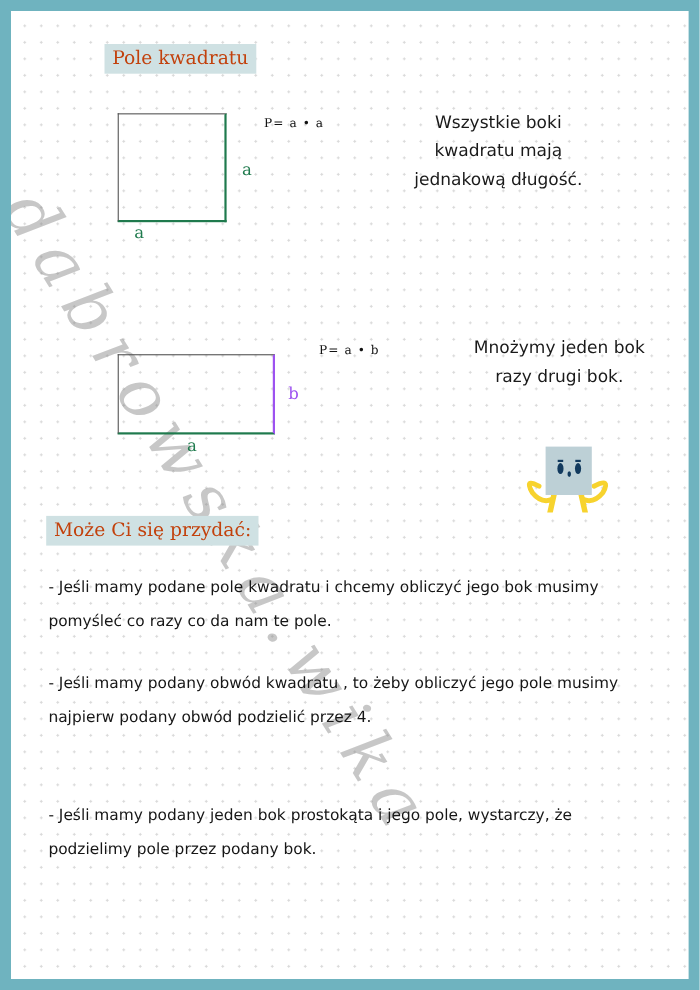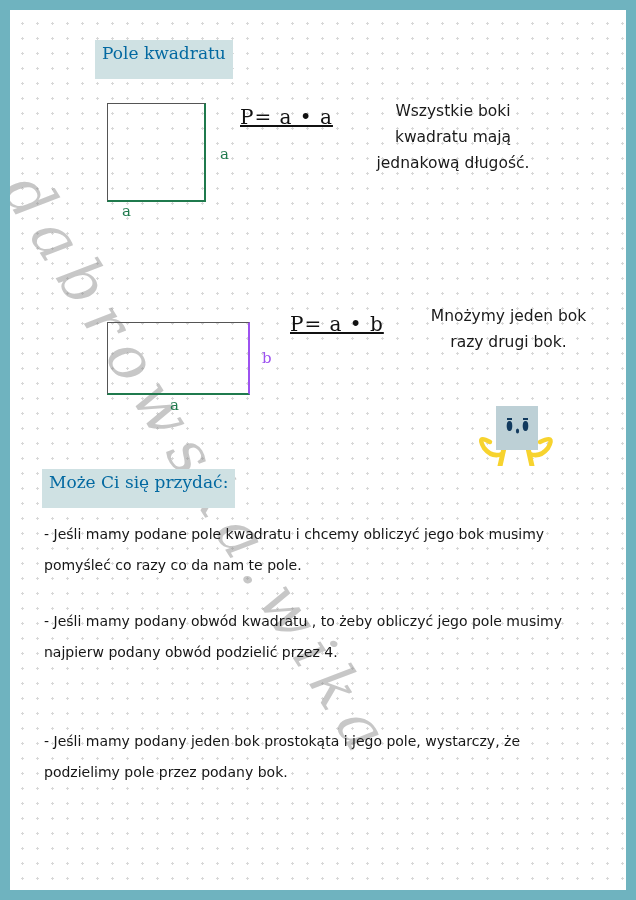--- a/index.html
+++ b/index.html
@@ -50,22 +50,22 @@
     transform: rotate(58deg);
     transform-origin: left top;
   }
 
   
   .hl {
     position: absolute;
     background: #cfe1e3;
     font-family: "DejaVu Serif", serif;
     font-size: 17px;
-    color: #0369a1;
-    padding: 3px 7px 16px 7px;
+    color: #c2410c;
+    padding: 3px 7px 4px 7px;
     white-space: nowrap;
     z-index: 8;
   }
   #h-square { left: 85px; top: 30px; }
   #h-rect   { left: 90px; top: 250px; }
   #h-tips   { left: 32px; top: 459px; font-size: 17px; }
 
   
   .shape {
     position: absolute;
@@ -104,26 +104,25 @@
   .lbl-violet { color: #9d52f0; }
   #sq-lbl-right { left: 210px; top: 135px; }
   #sq-lbl-bottom { left: 112px; top: 192px; }
   #rc-lbl-right { left: 252px; top: 339px; }
   #rc-lbl-bottom { left: 160px; top: 386px; }
 
   
   .formula {
     position: absolute;
     font-family: "DejaVu Serif", serif;
-    font-size: 20px;
+    font-size: 11px;
     color: #111111;
     letter-spacing: 1px;
     white-space: nowrap;
     z-index: 9;
-    text-decoration: underline;
   }
   #f-square { left: 230px; top: 95px; }
   #f-rect { left: 280px; top: 302px; }
 
   
   .explain {
     position: absolute;
     font-family: "DejaVu Sans", sans-serif;
     font-size: 15.5px;
     color: #1a1a1a;

